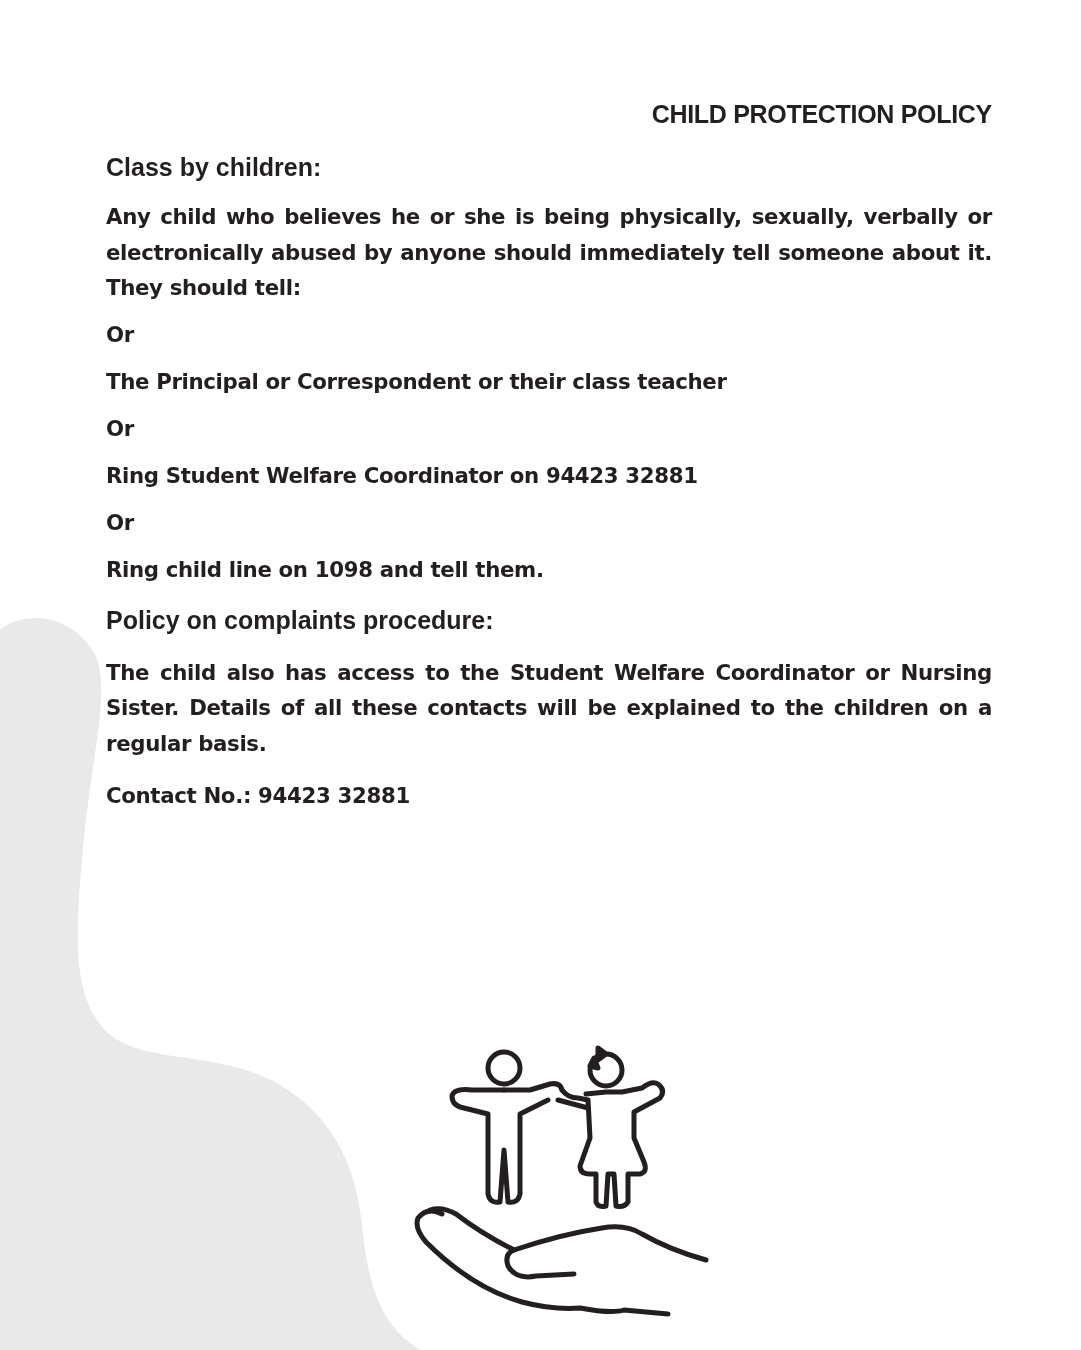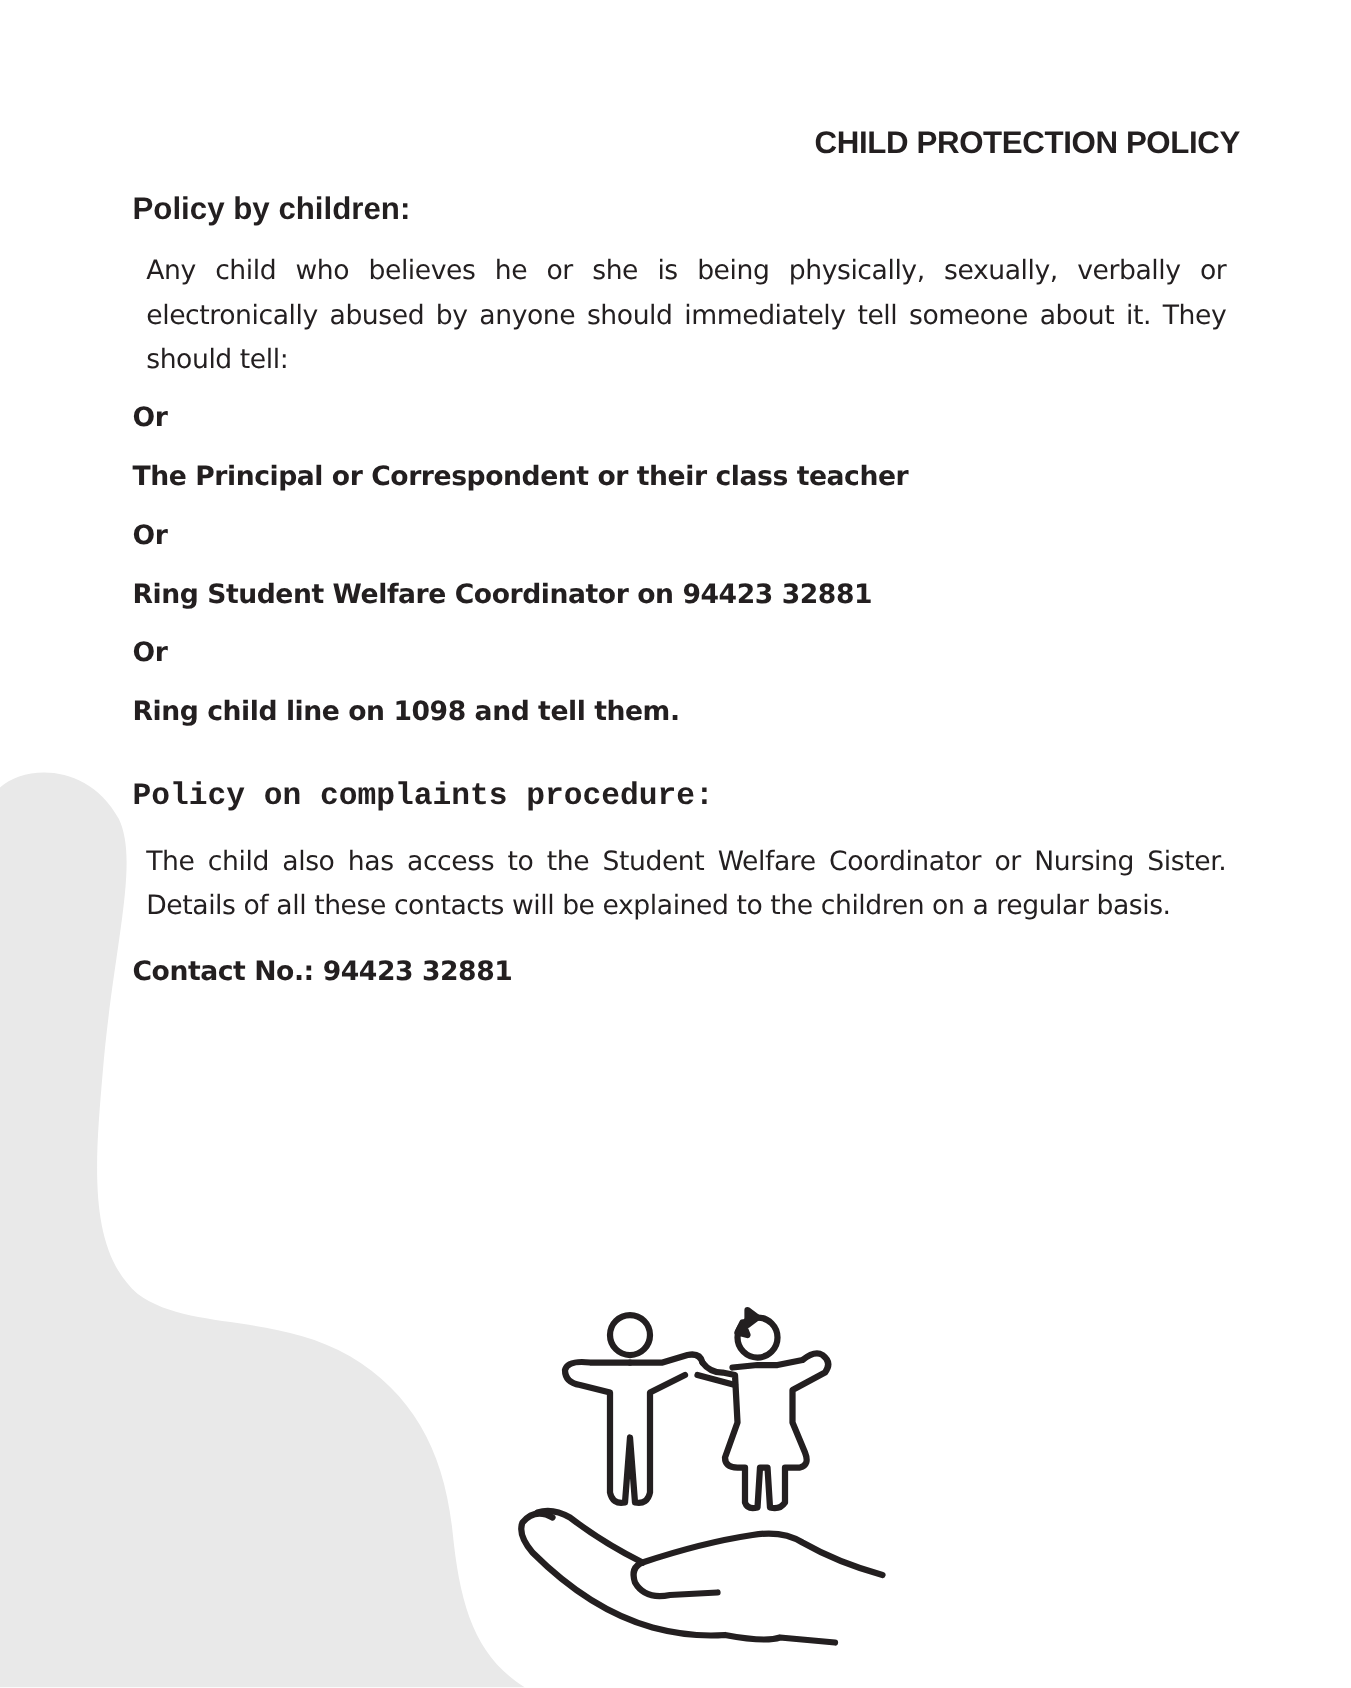--- a/index.html
+++ b/index.html
@@ -14,44 +14,44 @@
   .title {
     font-family: "Liberation Sans", sans-serif; font-weight: bold;
     font-size: 25px; letter-spacing: -0.3px; margin: 0; line-height: 36px; text-align: right;
   }
   .heading {
     font-family: "Liberation Sans", sans-serif; font-weight: bold;
     font-size: 25px; margin: 0; line-height: 36px;
   }
   .h1 { margin-top: 17px; }
   .para {
-    font-weight: normal; font-size: 21.3px; line-height: 35.5px;
-    text-align: justify; margin: 11px; letter-spacing: -0.35px;
+    font-weight: bold; font-size: 21.3px; line-height: 35.5px;
+    text-align: justify; margin: 0; letter-spacing: -0.35px;
   }
   .p-intro { margin-top: 14px; }
   .line { font-weight: bold; font-size: 21.3px; line-height: 35.5px; margin: 0; letter-spacing: -0.35px; }
   .l1 { margin-top: 2px; }
   .sp { margin-top: 11.5px; }
-  .h2 { margin-top: 31px; font-family: Liberation Mono, monospace; }
+  .h2 { margin-top: 14px; }
   .p-comp { margin-top: 16px; }
   .p-access { margin-top: 17px; }
   .contact { margin-top: 17px; }
   .illustration { position: absolute; left: 412px; top: 1038px; width: 300px; height: 282px; z-index: 1; }
 </style>
 </head>
 <body>
 
 <svg class="blob" viewBox="0 0 1081 1350" xmlns="http://www.w3.org/2000/svg">
   <path fill="#e9e9e9" d="M0,630 C20,612 70,610 95,655 C112,690 90,760 82,860 C76,930 70,1000 110,1035 C150,1065 220,1050 280,1085 C330,1115 355,1160 362,1225 C368,1285 380,1325 420,1350 L0,1350 Z"></path>
 </svg>
 
 <div class="content">
   <h1 class="title">CHILD PROTECTION POLICY</h1>
 
-  <h2 class="heading h1">Policy by children:</h2>
+  <h2 class="heading h1">Class by children:</h2>
   <p class="para p-intro">Any child who believes he or she is being physically, sexually, verbally or electronically abused by anyone should immediately tell someone about it. They should tell:</p>
 
   <p class="line sp">Or</p>
   <p class="line sp">The Principal or Correspondent or their class teacher</p>
   <p class="line sp">Or</p>
   <p class="line sp">Ring Student Welfare Coordinator on 94423 32881</p>
   <p class="line sp">Or</p>
   <p class="line sp">Ring child line on 1098 and tell them.</p>
 
   <h2 class="heading h2">Policy on complaints procedure:</h2>

